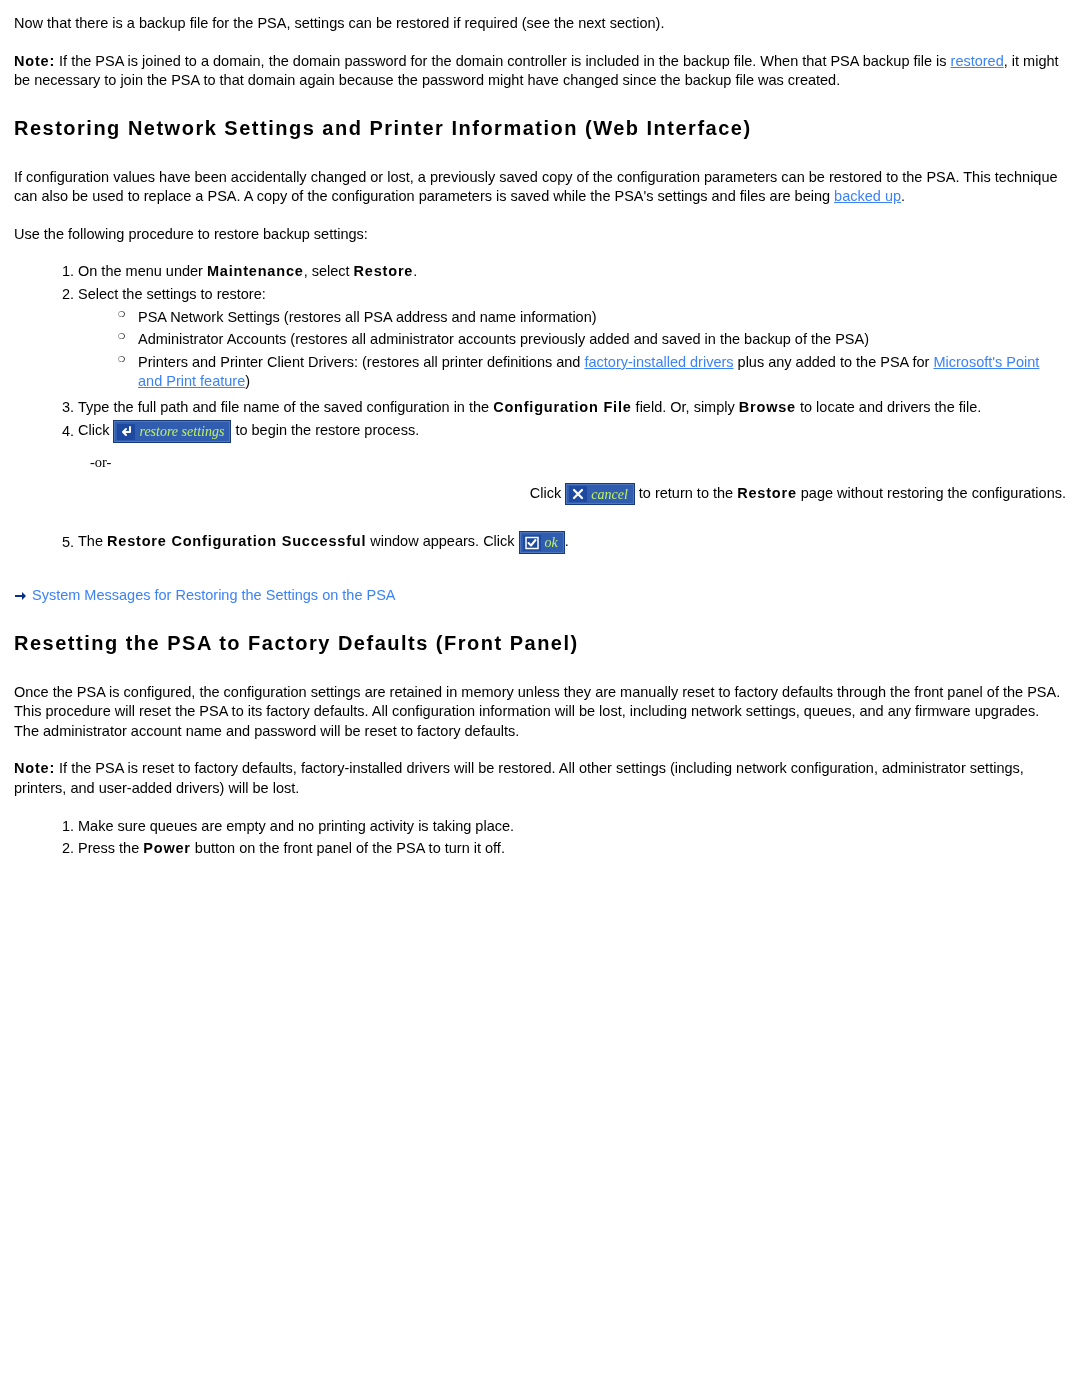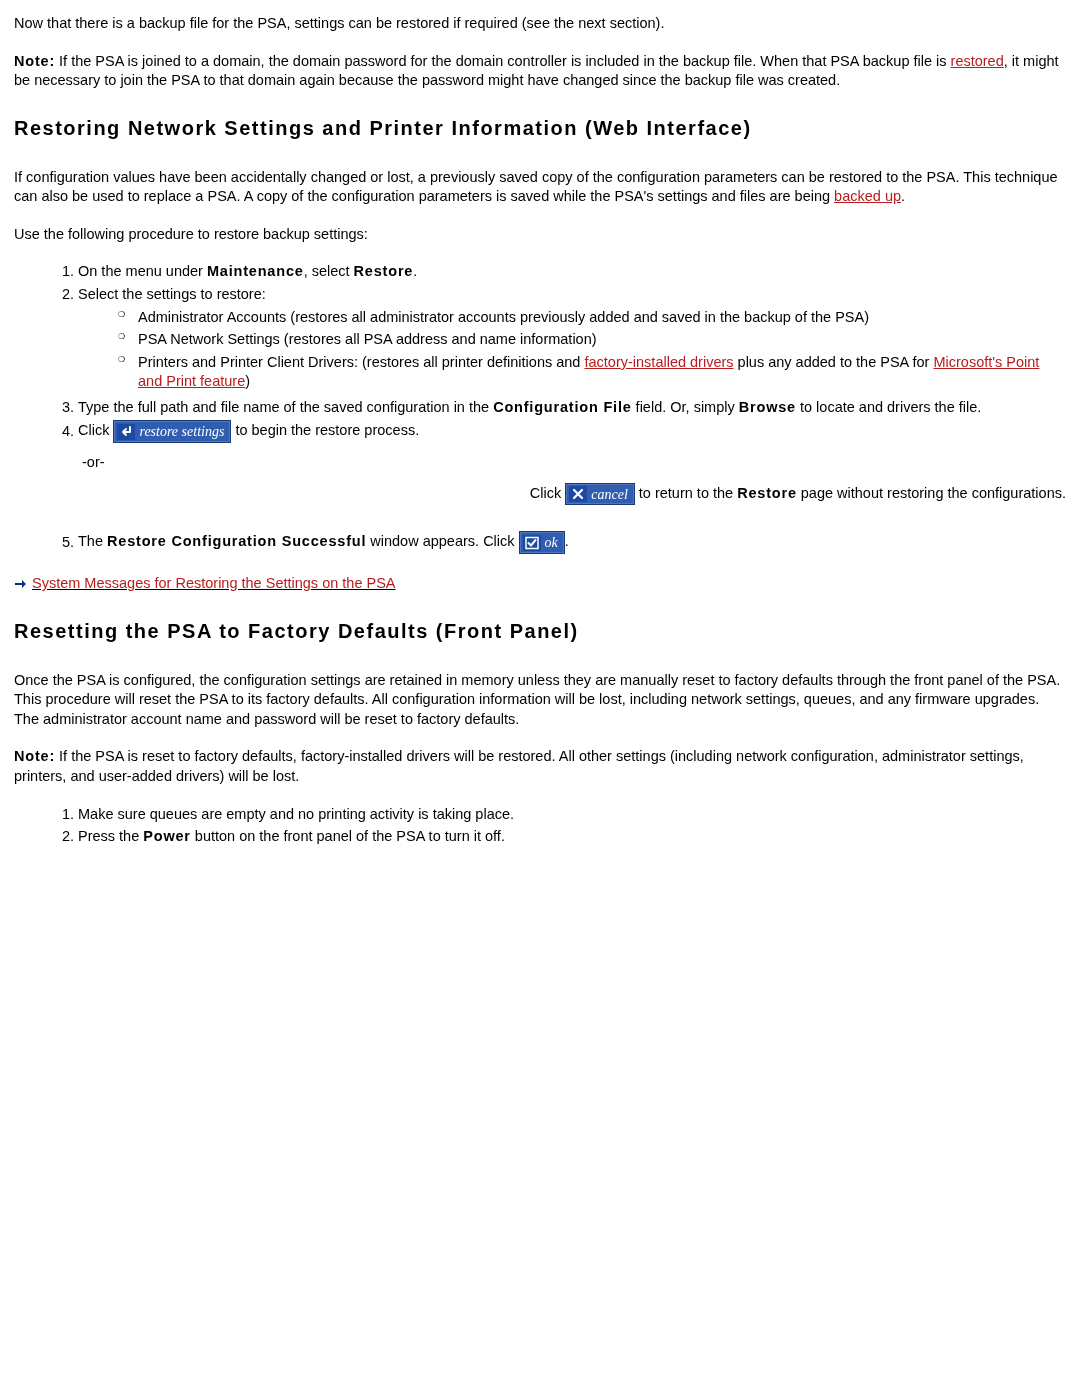--- a/index.html
+++ b/index.html
@@ -15,21 +15,21 @@
   }
   p { margin: 0 0 18px 0; }
   h2 {
     font-family: Verdana, Arial, sans-serif;
     font-size: 20px;
     font-weight: bold;
     letter-spacing: 1.5px;
     margin: 24px 0 26px 0;
   }
   a.link {
-    color: #b91c1c;
+    color: #3b82f6;
     text-decoration: underline;
     cursor: pointer;
   }
   ol.num {
     margin: 0 0 14px 0;
     padding-left: 64px;
   }
   ol.num > li { margin-bottom: 3px; }
   ul.sub {
     list-style: none;
@@ -46,41 +46,40 @@
     position: absolute;
     left: -20px;
     top: 2px;
     font-size: 8px;
     color: #000;
   }
   .btn {
     display: inline-block;
     vertical-align: middle;
     background: #315db0;
-    color: #ffffff;
+    color: #bef264;
     font-family: Georgia, 'Times New Roman', serif;
     font-style: italic;
     font-size: 14px;
     padding: 1px 6px 1px 3px;
     border: 1px solid #163a77;
     line-height: 18px;
     box-shadow: inset 0 0 0 1px rgba(255,255,255,0.15);
   }
   .btn .iconbox {
     display: inline-block;
     vertical-align: middle;
     margin-right: 4px;
     line-height: 0;
   }
   .btn .lbl {
     vertical-align: middle;
   }
   .arrowlink {
-    margin: 20px 0 10px 0;
-    text-decoration: underline;
+    margin: 32px 0 10px 0;
   }
   .arrowlink svg { vertical-align: -2px; margin-right: 4px; }
   .indent-block { margin-left: 64px; margin-top: 10px; margin-bottom: 10px; }
   .bold { font-weight: bold; }
   .ls { letter-spacing: 0.8px; }
 </style>
 </head>
 <body>
 
 <p>Now that there is a backup file for the PSA, settings can be restored if required (see the next section).</p>
@@ -97,37 +96,37 @@
 
 <p>Use the following procedure to restore backup settings:</p>
 
 <ol class="num">
   <li>
     <span>On the menu under </span><span class="bold ls">Maintenance</span><span>, select </span><span class="bold ls">Restore</span><span>.</span>
   </li>
   <li>
     <span>Select the settings to restore:</span>
     <ul class="sub">
+      <li>PSA Network Settings (restores all PSA address and name information)</li>
       <li>Administrator Accounts (restores all administrator accounts previously added and saved in the backup of the PSA)</li>
-      <li>PSA Network Settings (restores all PSA address and name information)</li>
       <li>
         <span>Printers and Printer Client Drivers: (restores all printer definitions and </span><a class="link">factory-installed drivers</a><span> plus any added to the PSA for </span><a class="link">Microsoft's Point and Print feature</a><span>)</span>
       </li>
     </ul>
   </li>
   <li>
     <span>Type the full path and file name of the saved configuration in the </span><span class="bold ls">Configuration File</span><span> field. Or, simply </span><span class="bold ls">Browse</span><span> to locate and drivers the file.</span>
   </li>
   <li>
     <span>Click </span><span class="btn"><span class="iconbox"><svg width="18" height="16" viewBox="0 0 18 16">
             <rect x="0" y="0" width="18" height="16" fill="#1d4aa0"></rect>
             <path d="M13 3 L13 8 L6 8 M6 8 L9 5 M6 8 L9 11" stroke="#fff" stroke-width="2" fill="none" stroke-linecap="round" stroke-linejoin="round"></path>
           </svg></span><span class="lbl">restore settings</span></span><span> to begin the restore process.</span>
 
-    <div class="indent-block" style="margin-left:4px;">-or-</div>
+    <div class="indent-block" style="margin-left:12px;font-family:Liberation Serif, serif;">-or-</div>
 
     <div style="margin-top:6px;text-align:right;">
       <span>Click </span><span class="btn"><span class="iconbox"><svg width="18" height="16" viewBox="0 0 18 16">
               <rect x="0" y="0" width="18" height="16" fill="#1d4aa0"></rect>
               <path d="M5 4 L13 12 M13 4 L5 12" stroke="#fff" stroke-width="2.2" stroke-linecap="round"></path>
             </svg></span><span class="lbl">cancel</span></span><span> to return to the </span><span class="bold ls">Restore</span><span> page without restoring the configurations.</span>
     </div>
   </li>
   <li style="margin-top:26px;">
     <span>The </span><span class="bold ls">Restore Configuration Successful</span><span> window appears. Click </span><span class="btn"><span class="iconbox"><svg width="18" height="16" viewBox="0 0 18 16">

